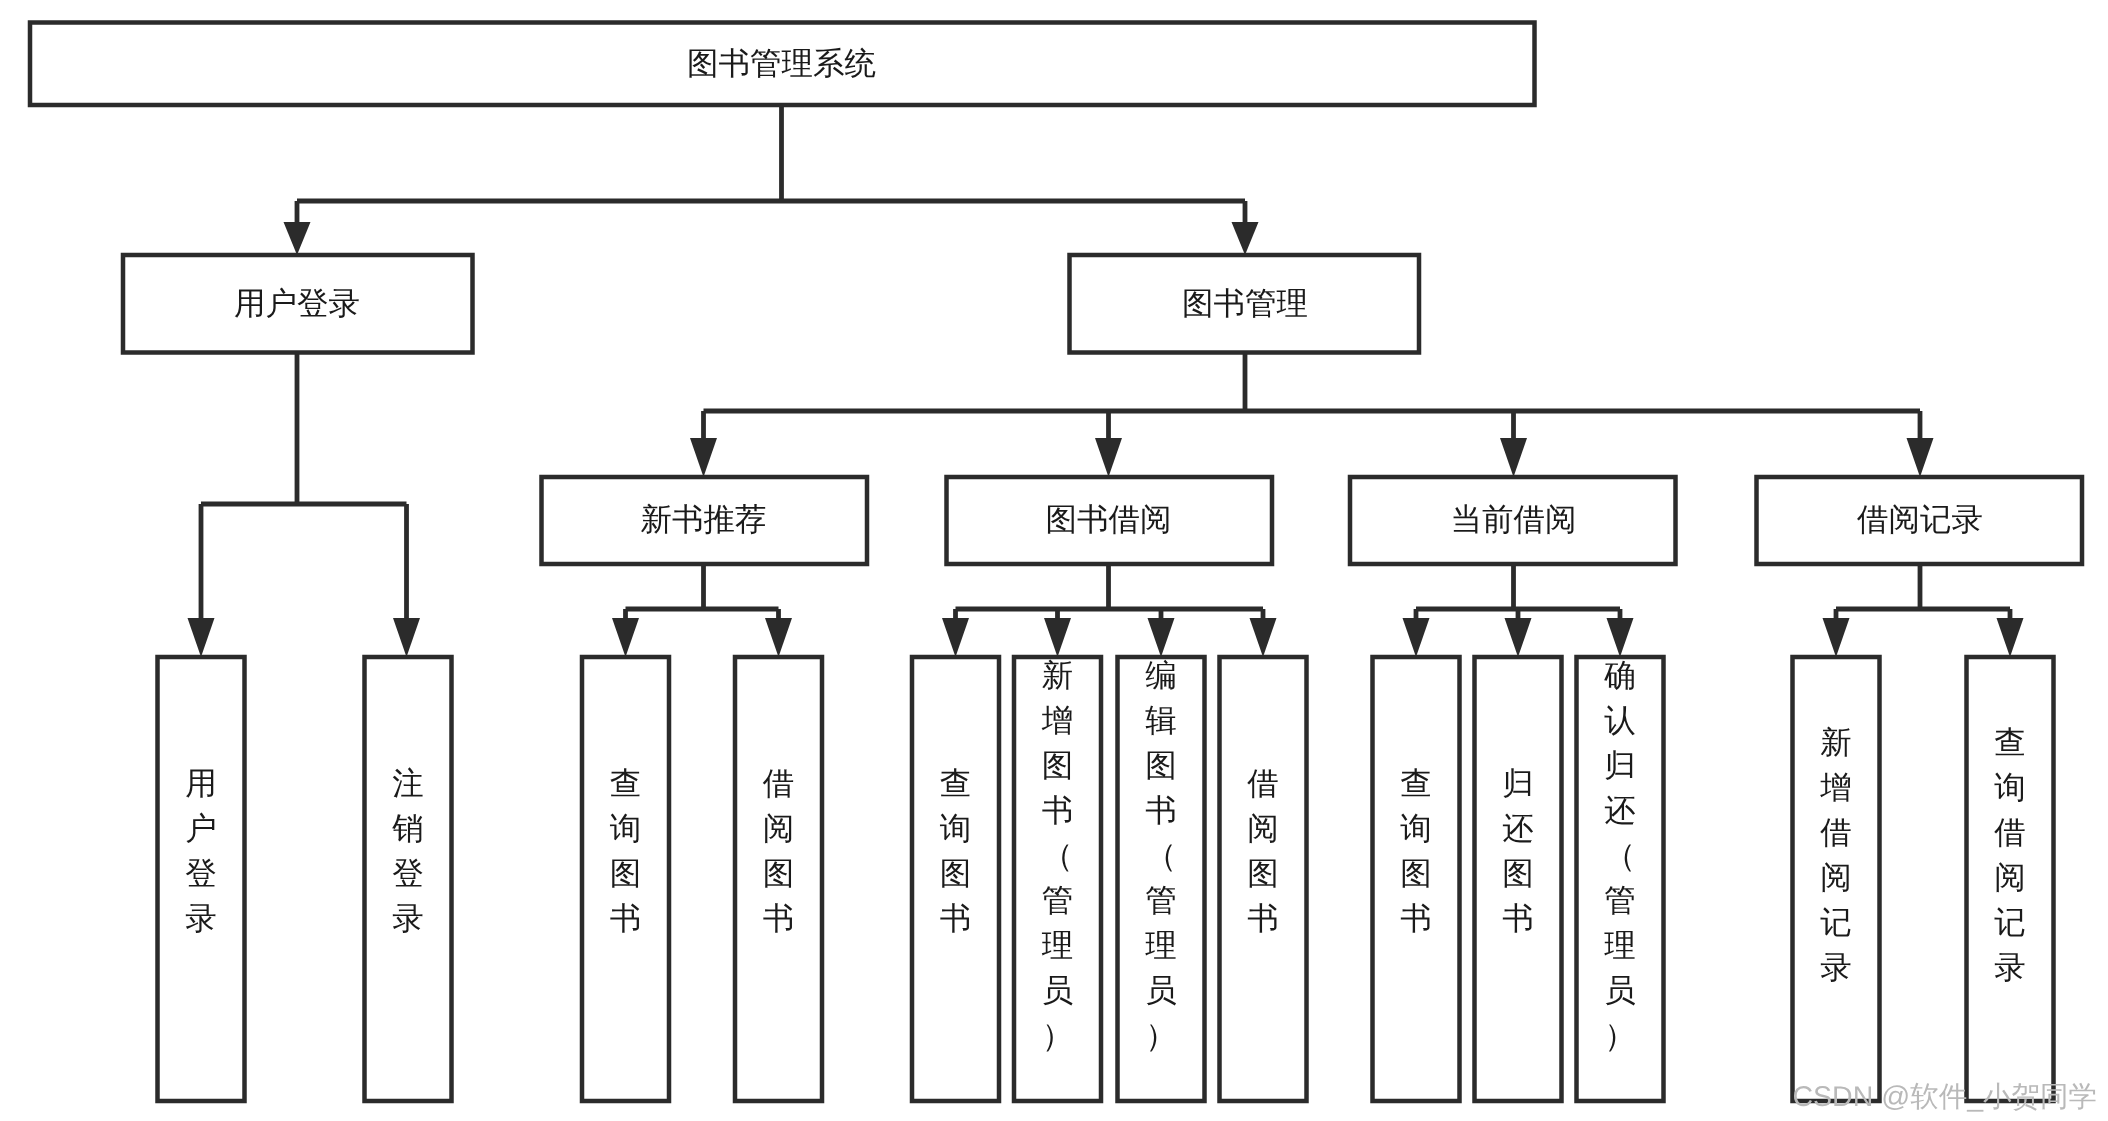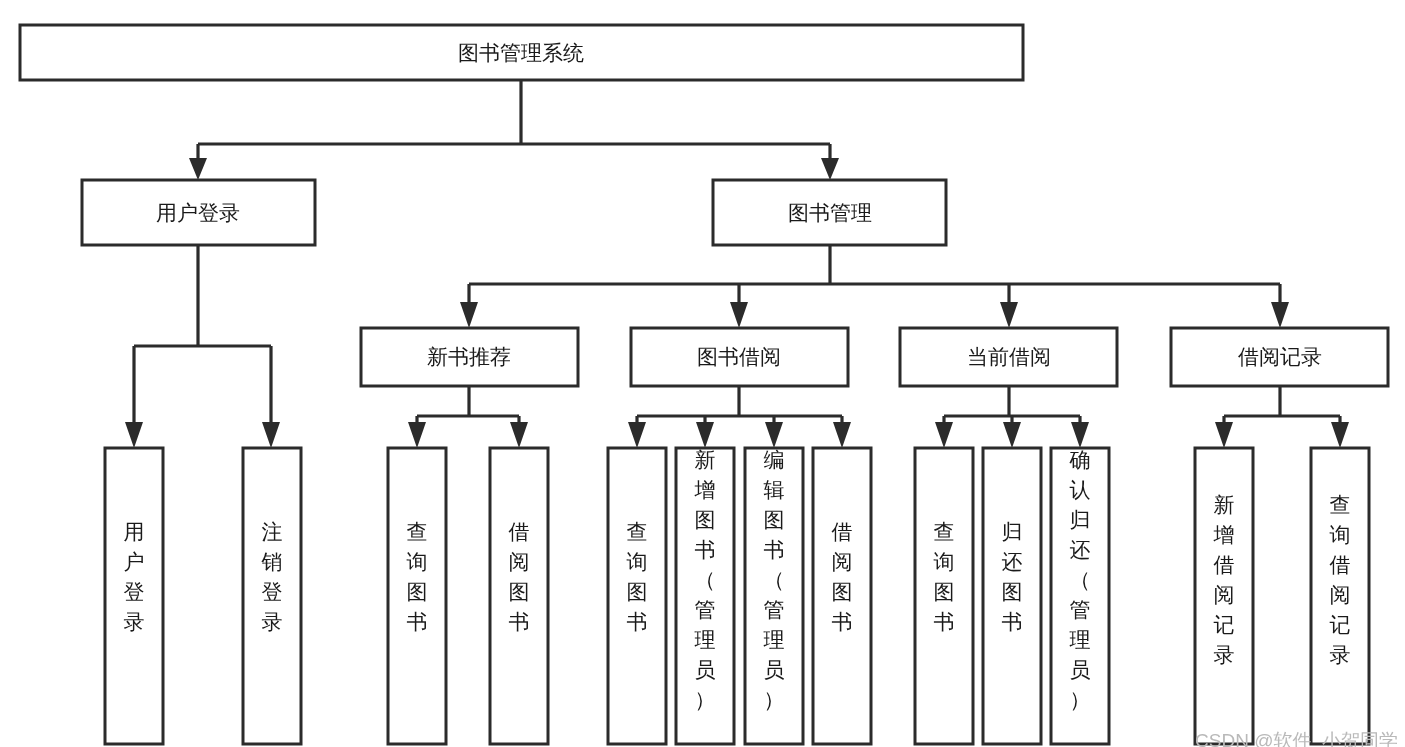--- a/index.html
+++ b/index.html
@@ -10,21 +10,21 @@
   body {
     width: 1405px;
     height: 747px;
     font-family: "Liberation Sans", "DejaVu Sans", sans-serif;
     position: relative;
     overflow: hidden;
   }
   #diagram-root {
     position: absolute;
     left: 0;
-    top: 12px;
+    top: 2px;
     width: 1405px;
     height: 712px;
   }
   svg.flow {
     display: block;
     width: 1405px;
     height: 747px;
   }
   .node-rect {
     fill: #ffffff;

